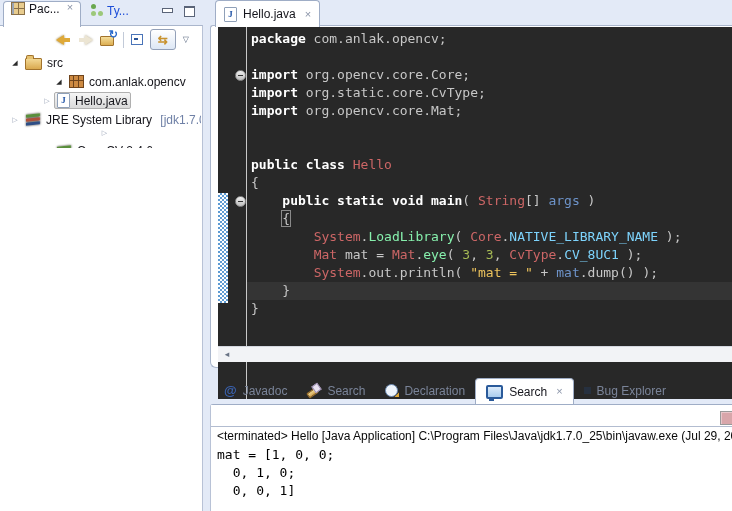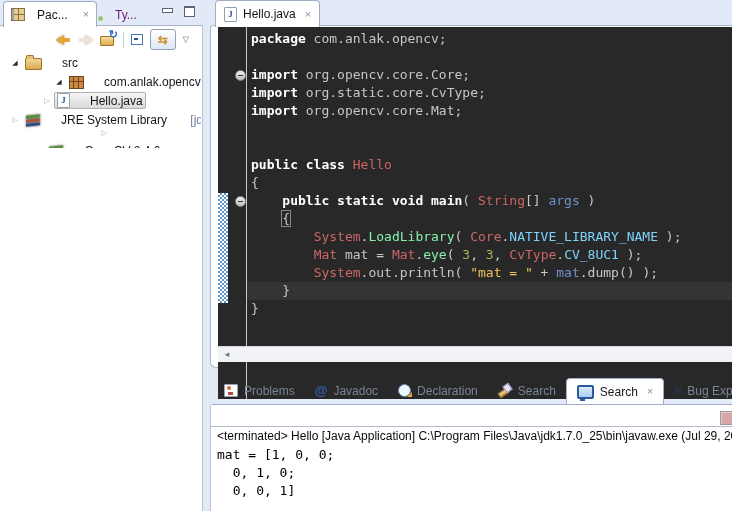--- a/index.html
+++ b/index.html
@@ -2,23 +2,23 @@
 <html><head>
 <meta charset="utf-8">
 <style>
   html,body{margin:0;padding:0}
   body{width:732px;height:511px;overflow:hidden;background:#e3eaf7;font-family:"Liberation Sans",sans-serif;position:relative}
   .close-icon{color:#8a94a8;font-size:11px;line-height:11px;margin-left:3px}
 
   
   .left-panel{position:absolute;left:0;top:0;width:203px;height:511px}
   .lp-frame{position:absolute;left:0;top:25px;right:0;bottom:0;background:#fff;border-top:1px solid #aab6cc;border-right:1px solid #b8c2d6}
-  .lp-tab{display:flex;align-items:center;gap:12px;font-size:12px}
+  .lp-tab{display:flex;gap:4px;font-size:12px}
   .lp-tab.active{position:absolute;left:3px;top:1px;height:25px;background:#fff;border:1px solid #9fadc6;border-bottom:none;border-radius:4px 4px 0 0;padding:0 7px;z-index:2;color:#15151c}
-  .lp-tab.inactive{position:absolute;left:86px;top:4px;height:21px;color:#701a75;padding:0 4px}
+  .lp-tab.inactive{position:absolute;left:86px;top:4px;height:21px;color:#1d4ed8;padding:0 4px}
   .win-btns{position:absolute;right:8px;top:6px;display:flex;gap:11px;z-index:3}
   .minimize-icon{width:9px;height:3px;border:1px solid #5a6478;background:#fff;margin-top:2px}
   .maximize-icon{width:9px;height:8px;border:1px solid #5a6478;border-top:2px solid #5a6478;background:#fff}
   .lp-toolbar{position:absolute;left:0;top:27px;right:2px;height:25px;display:flex;align-items:center;justify-content:flex-end;gap:7px;padding-right:12px;z-index:2}
   .back-icon,.forward-icon{position:relative;width:15px;height:12px}
   .back-icon:before{content:'';position:absolute;left:0;top:1px;border-top:5px solid transparent;border-bottom:5px solid transparent;border-right:8px solid #dfa938;filter:drop-shadow(0 0 1px #8a6a1c)}
   .back-icon:after{content:'';position:absolute;left:8px;top:4px;width:6px;height:4px;background:#dfa938}
   .forward-icon:before{content:'';position:absolute;right:0;top:1px;border-top:5px solid transparent;border-bottom:5px solid transparent;border-left:8px solid #ece5d3;filter:drop-shadow(0 0 1px #b0a890)}
   .forward-icon:after{content:'';position:absolute;right:8px;top:4px;width:6px;height:4px;background:#ece5d3}
   .up-icon{position:relative;width:16px;height:13px}
@@ -33,21 +33,21 @@
   .type-hierarchy-icon{position:relative;width:13px;height:12px}
   .type-hierarchy-icon:before{content:'';position:absolute;left:1px;top:0;width:5px;height:5px;border-radius:50%;background:#6aa84f}
   .type-hierarchy-icon:after{content:'';position:absolute;left:1px;bottom:0;width:5px;height:5px;border-radius:50%;background:#9cc87a;box-shadow:7px 0 0 #9cc87a}
   
   .lp-tree{position:absolute;left:0;top:53px;right:2px;bottom:1px;font-size:12px;color:#16161c;overflow:hidden;z-index:2}
   .project-row{height:18px;line-height:17px;padding-left:7px;border-bottom:1px solid #7e889c;margin-right:1px;white-space:nowrap}
   .tree-row{height:19px;display:flex;align-items:center;white-space:nowrap;overflow:hidden}
   .tree-arrow{flex:0 0 14px;width:14px;font-size:7px;text-align:center}
   .tree-arrow.exp{color:#2a2a2a}
   .tree-arrow.col{color:#98a2b6}
-  .tree-sel{display:flex;align-items:flex-end;gap:20px;padding:1px 3px;border-radius:2px}
+  .tree-sel{display:flex;align-items:center;gap:5px;padding:1px 3px;border-radius:2px}
   .tree-sel.selected{background:linear-gradient(#f5f5f5,#dadada);border:1px solid #b0b0b0;padding:0 2px}
   .tree-deco{color:#6f80a6}
   .package-folder-icon{position:relative;width:15px;height:10px;background:linear-gradient(#f2d894,#d9a94f);border:1px solid #a2732c;border-radius:1px;margin-top:2px}
   .package-folder-icon:before{content:'';position:absolute;top:-4px;left:0;width:6px;height:3px;background:#e6c270;border:1px solid #a2732c;border-bottom:none;border-radius:2px 2px 0 0}
   .package-icon{width:13px;height:11px;border:1px solid #6e441c;background:#cd8a42;background-image:linear-gradient(to right,transparent 3px,#6e441c 3px,#6e441c 4px,transparent 4px,transparent 8px,#6e441c 8px,#6e441c 9px,transparent 9px),linear-gradient(to bottom,transparent 4px,#6e441c 4px,#6e441c 5px,transparent 5px)}
   .java-file-icon{width:11px;height:13px;background:#fff;border:1px solid #8fa0b8;border-radius:1px;color:#2456a8;font-weight:bold;font-size:9px;text-align:center;line-height:13px;font-family:"Liberation Serif",serif;display:inline-block}
   .library-icon{width:16px;height:13px;background-image:linear-gradient(#5a8f3c,#5a8f3c),linear-gradient(#b0503a,#b0503a),linear-gradient(#2e4e86,#2e4e86);background-size:14px 3px;background-position:1px 1px,1px 5px,1px 9px;background-repeat:no-repeat;transform:skewY(-6deg);filter:drop-shadow(0 0 1px #44403a)}
 
   
   .editor-panel{position:absolute;left:210px;top:0;width:522px;height:368px}
@@ -201,34 +201,30 @@
       </div>
     <div class="ed-hscroll">
       <span class="scroll-left-btn">◂</span>
     </div>
   </div>
 
   <div class="bottom-panel">
     <div class="bp-frame"></div>
     <div class="bp-tabrow">
         <div class="bp-tab">
-          <span class="problems-icon"></span>
-          <span>Problems</span>
-        </div>
-        <div class="bp-tab">
           <span class="javadoc-icon">@</span>
           <span>Javadoc</span>
         </div>
         <div class="bp-tab">
+          <span class="search-icon"></span>
+          <span>Search</span>
+        </div>
+        <div class="bp-tab">
           <span class="declaration-icon"></span>
           <span>Declaration</span>
-        </div>
-        <div class="bp-tab">
-          <span class="search-icon"></span>
-          <span>Search</span>
         </div>
         <div class="bp-tab active">
           <span class="console-icon"></span>
           <span>Search</span>
           <span class="close-icon">×</span>
         </div>
         <div class="bp-tab">
           <span class="bug-icon"></span>
           <span>Bug Explorer</span>
         </div>

